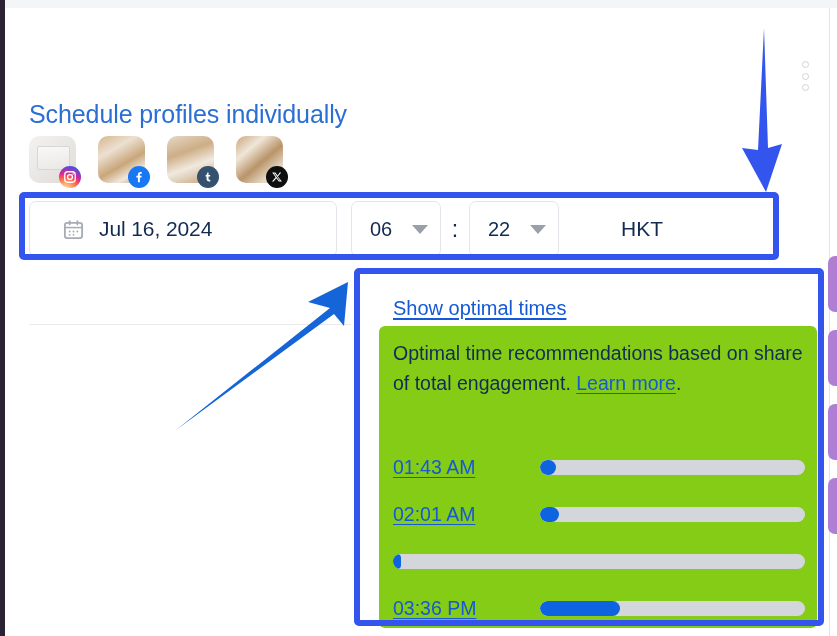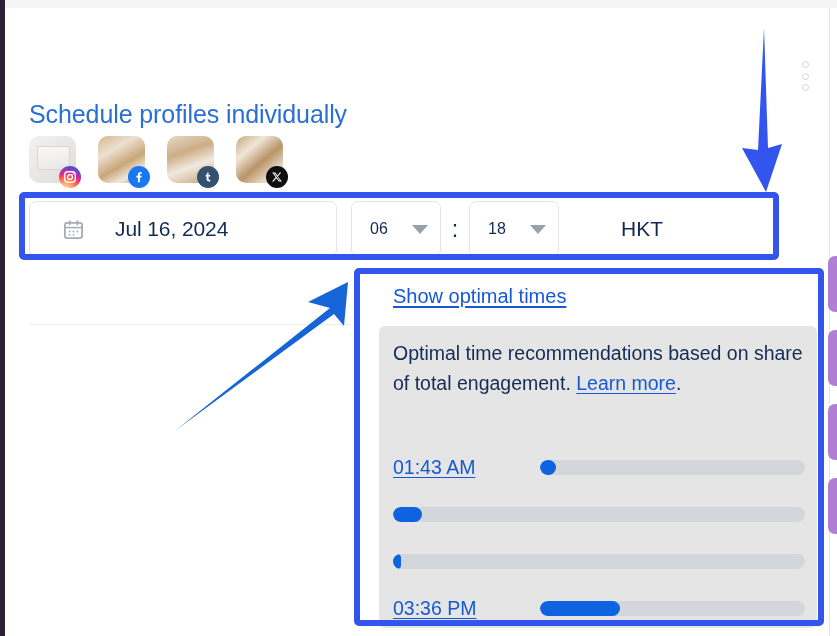--- a/index.html
+++ b/index.html
@@ -104,30 +104,30 @@
     display: flex; align-items: center; gap: 0;
   }
   .field {
     background: #ffffff;
     border: 1px solid #e3e5ea;
     border-radius: 7px;
     height: 56px;
     display: flex; align-items: center;
     cursor: pointer;
   }
-  .field-date { width: 308px; padding-left: 32px; gap: 30px; }
+  .field-date { width: 308px; padding-left: 32px; gap: 14px; }
   .cal-icon { width: 23px; height: 23px; position: relative; flex: none; }
   .field-date .value {
     font-size: 21px; color: #132b53; letter-spacing: -0.1px;
   }
   .field-select {
     width: 90px; justify-content: space-between;
     padding: 0 12px 0 18px;
   }
-  .field-select .value { font-size: 16px; color: #132b53; }
+  .field-select .value { font-size: 20px; color: #132b53; }
   .caret {
     width: 0; height: 0; flex: none;
     border-left: 8px solid transparent;
     border-right: 8px solid transparent;
     border-top: 9px solid #9aa0ab;
   }
   .colon {
     width: 28px; text-align: center;
     font-size: 23px; color: #132b53; font-weight: 500;
   }
@@ -144,28 +144,28 @@
   }
 
   
   .optimal-panel {
     position: absolute; left: 362px; top: 272px;
     width: 455px; height: 354px;
     background: #ffffff;
     overflow: hidden;
   }
   .show-optimal {
-    position: absolute; left: 22px; top: 5px;
+    position: absolute; left: 22px; top: 17px;
     font-size: 20px; color: #1559d6; text-decoration: underline;
     text-underline-offset: 3px; cursor: pointer; white-space: nowrap;
   }
   .optimal-card {
     position: absolute; left: 8px; top: 46px;
     width: 438px; height: 302px;
-    background: #e5e5e5;
+    background: #84cc16;
     border-radius: 6px;
   }
   .optimal-desc {
     position: absolute; left: 14px; top: 12px; width: 412px;
     font-size: 19.5px; line-height: 30px; color: #142c55;
   }
   .optimal-desc a {
     color: #1559d6; text-decoration: underline; text-underline-offset: 3px;
   }
   .slots {
@@ -283,21 +283,21 @@
       <div class="gap-sm"></div>
 
       <div class="field field-select">
         <span class="value">06</span>
         <span class="caret"></span>
       </div>
 
       <span class="colon">:</span>
 
       <div class="field field-select">
-        <span class="value">18</span>
+        <span class="value">22</span>
         <span class="caret"></span>
       </div>
 
       <div class="gap-sm"></div>
 
 
       <div class="field field-tz">
         <span class="value">HKT</span>
       </div>
     </div>
@@ -313,20 +313,21 @@
         </div>
 
         <div class="slots">
           <div class="slot">
             <span class="slot-time">01:43 AM</span>
             <span class="bar-track">
               <span class="bar-fill" style="width: 6%;"></span>
             </span>
           </div>
           <div class="slot">
+            <span class="slot-time">02:01 AM</span>
             <span class="bar-track">
               <span class="bar-fill" style="width: 7%;"></span>
             </span>
           </div>
           <div class="slot">
             <span class="bar-track">
               <span class="bar-fill" style="width: 2%;"></span>
             </span>
           </div>
           <div class="slot">

